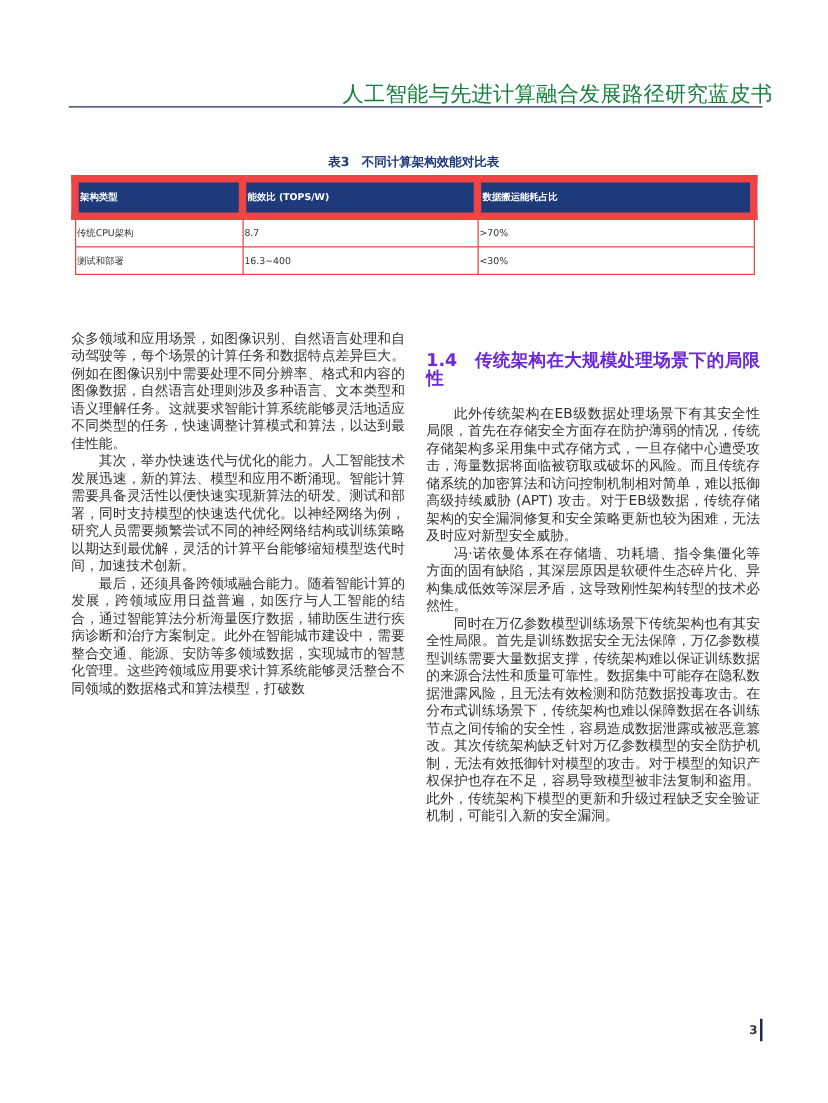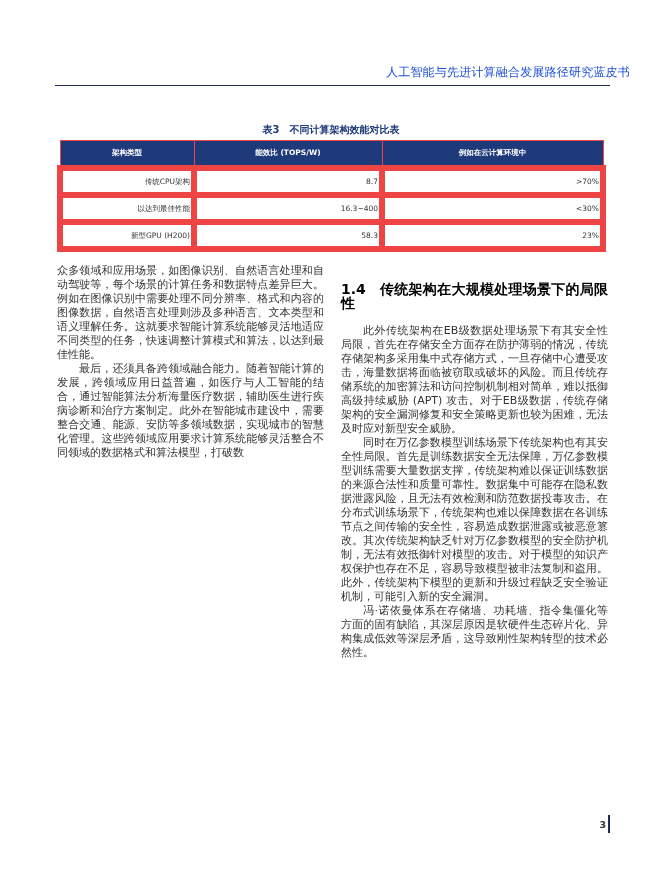--- a/index.html
+++ b/index.html
@@ -2,55 +2,55 @@
 <html><head>
 <meta charset="utf-8">
 <style>
   html, body { margin: 0; padding: 0; background: #ffffff; }
   body {
     width: 662px; height: 882px; position: relative; overflow: hidden;
     font-family: "DejaVu Sans", "Liberation Sans", sans-serif;
     color: #333333;
   }
   .header-title {
-    position: absolute; right: 32px; top: 64px;
-    font-size: 12px; color: #1d4ed8; letter-spacing: 0.2px;
+    position: absolute; right: 44px; top: 64px;
+    font-size: 17px; color: #15803d; letter-spacing: 0.2px;
   }
   .header-rule {
     position: absolute; left: 55px; right: 52px; top: 85px;
     height: 1px; background: #1c2a55;
   }
   .table-caption {
     position: absolute; left: 0; right: 0; top: 123px; text-align: center;
     font-size: 10px; font-weight: bold; color: #1e3a7a;
   }
   table.cmp {
     position: absolute; left: 57px; top: 140px; width: 549px;
     border-collapse: collapse; font-size: 7.5px; color: #333;
   }
   table.cmp th {
     background: #1e3a7a; color: #ffffff; font-weight: bold;
-    height: 22px; border: 1px solid #ef4444; text-align: center;
+    height: 22px; border: 6px solid #ef4444; text-align: left;
   }
   table.cmp td {
-    height: 19px; border: 6px solid #ef4444; text-align: right;
+    height: 19px; border: 1px solid #ef4444; text-align: left;
   }
   table.cmp col.c1 { width: 134px; }
   table.cmp col.c2 { width: 188px; }
   .col {
     position: absolute; top: 264px; width: 267px;
     font-size: 11px; line-height: 14px; color: #333;
     text-align: justify;
   }
   .col.left { left: 57px; }
   .col.right { left: 341px; top: 264px; }
   .col p { margin: 0; text-indent: 2em; }
   .col p.noindent { text-indent: 0; }
   .section-heading {
-    margin: 18px 0 14px 0; font-size: 14px; font-weight: bold; color: #000000;
+    margin: 18px 0 14px 0; font-size: 14px; font-weight: bold; color: #6d28d9;
     text-indent: 0 !important;
   }
   .section-heading .num { margin-right: 14px; }
   .page-number {
     position: absolute; right: 56px; top: 819px; font-size: 9.5px; font-weight: bold; color: #333;
   }
   .page-bar {
     position: absolute; right: 52px; top: 815px; width: 2px; height: 18px; background: #1c2a55;
   }
 </style>
@@ -65,50 +65,46 @@
 <table class="cmp">
   <colgroup>
       <col class="c1">
       <col class="c2">
       <col>
     </colgroup>
   <thead>
     <tr>
       <th>架构类型</th>
       <th>能效比 (TOPS/W)</th>
-      <th>例如在云计算环境中</th>
+      <th>数据搬运能耗占比</th>
     </tr>
   </thead>
   <tbody>
     <tr>
       <td>传统CPU架构</td>
       <td>8.7</td>
       <td>&gt;70%</td>
     </tr>
     <tr>
-      <td>以达到最佳性能</td>
+      <td>测试和部署</td>
       <td>16.3~400</td>
       <td>&lt;30%</td>
-    </tr>
-    <tr>
-      <td>新型GPU (H200)</td>
-      <td>58.3</td>
-      <td>23%</td>
     </tr>
   </tbody>
 </table>
 
 <div class="col left">
   <p class="noindent">众多领域和应用场景，如图像识别、自然语言处理和自动驾驶等，每个场景的计算任务和数据特点差异巨大。例如在图像识别中需要处理不同分辨率、格式和内容的图像数据，自然语言处理则涉及多种语言、文本类型和语义理解任务。这就要求智能计算系统能够灵活地适应不同类型的任务，快速调整计算模式和算法，以达到最佳性能。</p>
+  <p>其次，举办快速迭代与优化的能力。人工智能技术发展迅速，新的算法、模型和应用不断涌现。智能计算需要具备灵活性以便快速实现新算法的研发、测试和部署，同时支持模型的快速迭代优化。以神经网络为例，研究人员需要频繁尝试不同的神经网络结构或训练策略以期达到最优解，灵活的计算平台能够缩短模型迭代时间，加速技术创新。</p>
   <p>最后，还须具备跨领域融合能力。随着智能计算的发展，跨领域应用日益普遍，如医疗与人工智能的结合，通过智能算法分析海量医疗数据，辅助医生进行疾病诊断和治疗方案制定。此外在智能城市建设中，需要整合交通、能源、安防等多领域数据，实现城市的智慧化管理。这些跨领域应用要求计算系统能够灵活整合不同领域的数据格式和算法模型，打破数</p>
 </div>
 
 <div class="col right">
   <div class="section-heading">
     <span class="num">1.4</span><span>传统架构在大规模处理场景下的局限性</span>
   </div>
   <p>此外传统架构在EB级数据处理场景下有其安全性局限，首先在存储安全方面存在防护薄弱的情况，传统存储架构多采用集中式存储方式，一旦存储中心遭受攻击，海量数据将面临被窃取或破坏的风险。而且传统存储系统的加密算法和访问控制机制相对简单，难以抵御高级持续威胁 (APT) 攻击。对于EB级数据，传统存储架构的安全漏洞修复和安全策略更新也较为困难，无法及时应对新型安全威胁。</p>
+  <p>冯·诺依曼体系在存储墙、功耗墙、指令集僵化等方面的固有缺陷，其深层原因是软硬件生态碎片化、异构集成低效等深层矛盾，这导致刚性架构转型的技术必然性。</p>
   <p>同时在万亿参数模型训练场景下传统架构也有其安全性局限。首先是训练数据安全无法保障，万亿参数模型训练需要大量数据支撑，传统架构难以保证训练数据的来源合法性和质量可靠性。数据集中可能存在隐私数据泄露风险，且无法有效检测和防范数据投毒攻击。在分布式训练场景下，传统架构也难以保障数据在各训练节点之间传输的安全性，容易造成数据泄露或被恶意篡改。其次传统架构缺乏针对万亿参数模型的安全防护机制，无法有效抵御针对模型的攻击。对于模型的知识产权保护也存在不足，容易导致模型被非法复制和盗用。此外，传统架构下模型的更新和升级过程缺乏安全验证机制，可能引入新的安全漏洞。</p>
-  <p>冯·诺依曼体系在存储墙、功耗墙、指令集僵化等方面的固有缺陷，其深层原因是软硬件生态碎片化、异构集成低效等深层矛盾，这导致刚性架构转型的技术必然性。</p>
 </div>
 
 <div class="page-number">3</div>
 <div class="page-bar"></div>
 
 </body></html>

